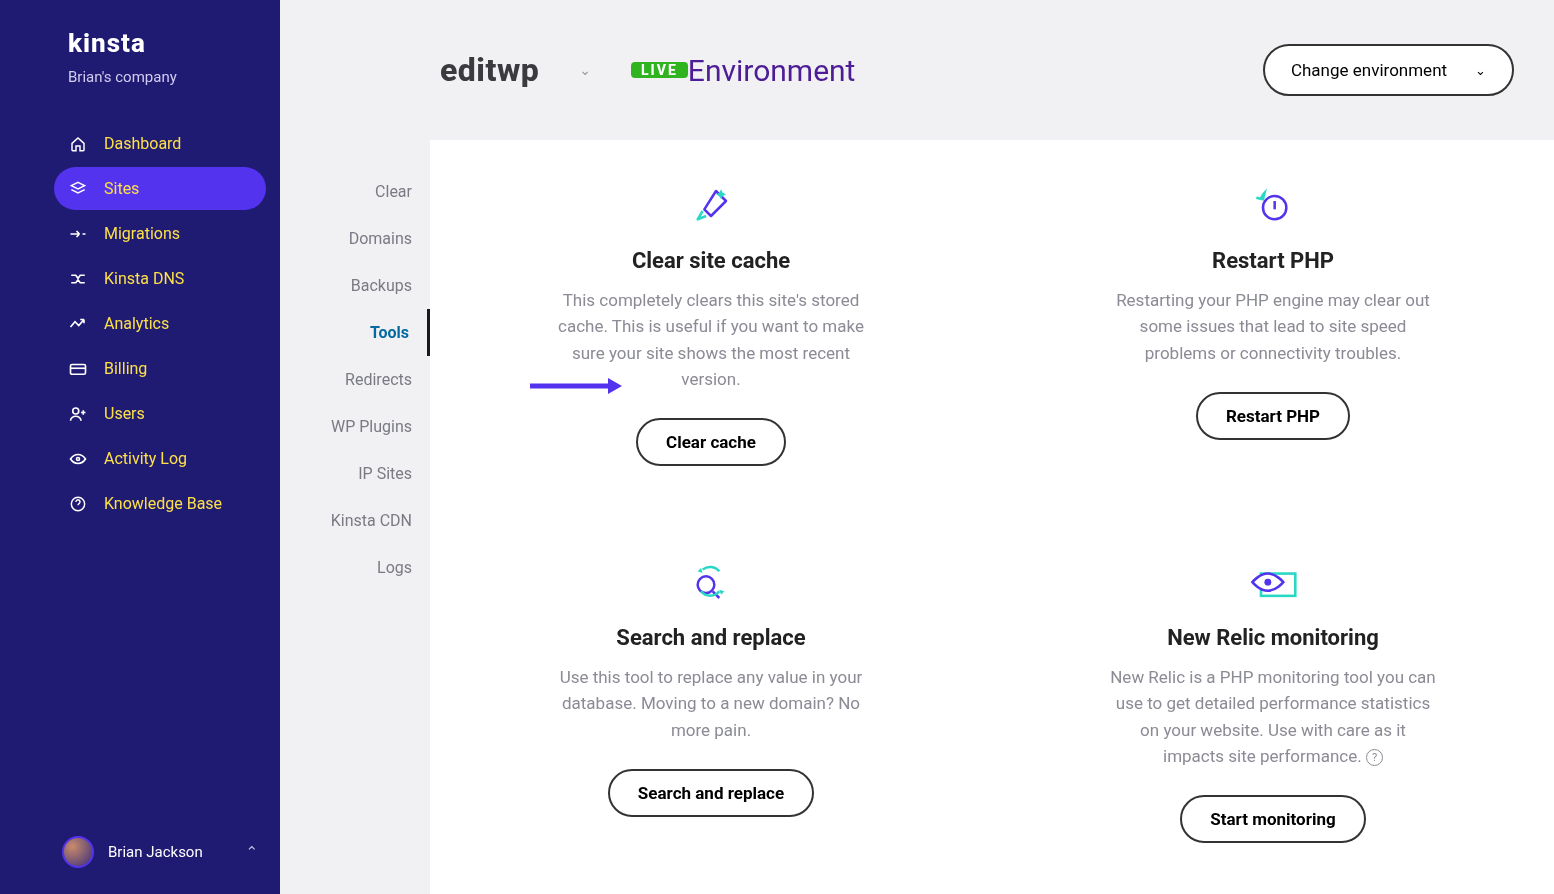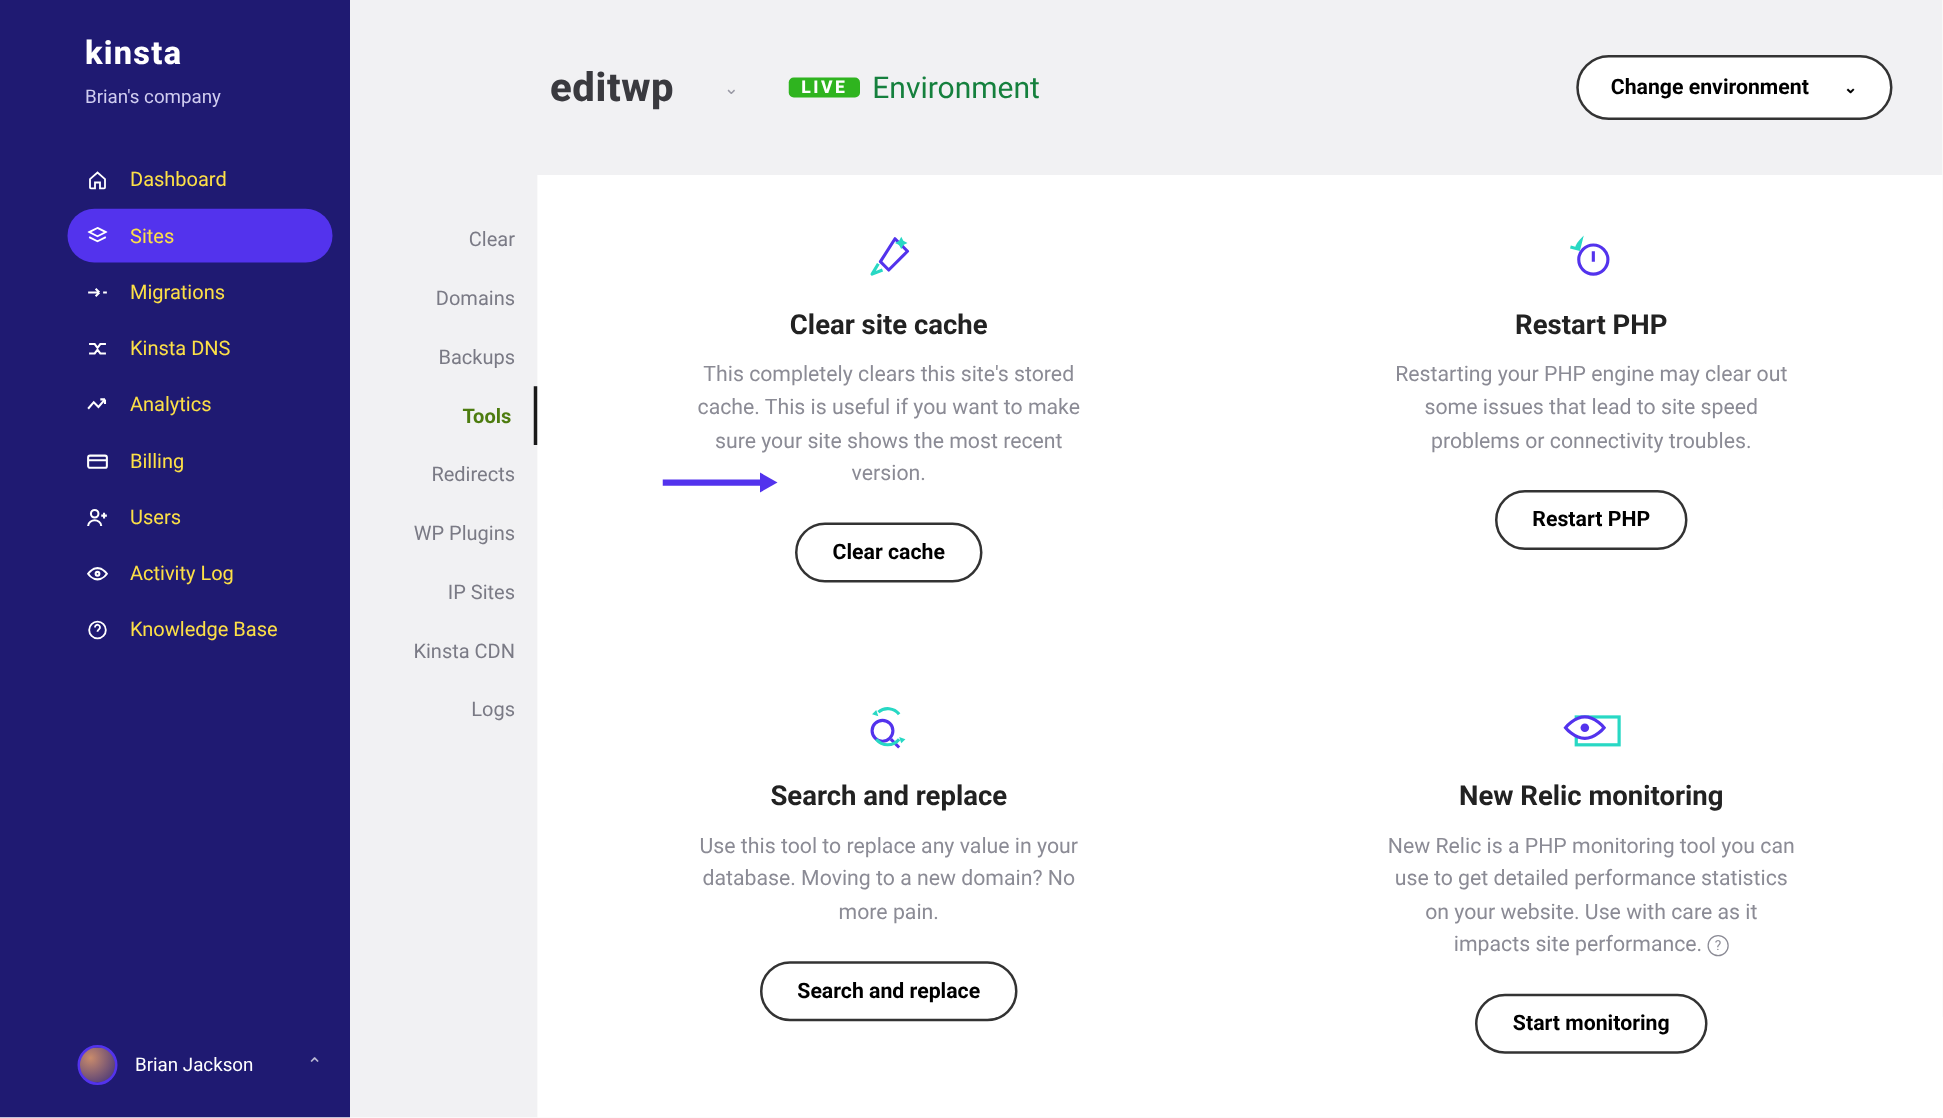--- a/index.html
+++ b/index.html
@@ -12,29 +12,29 @@
 .nav li { display: flex; align-items: center; padding: 12px 14px; font-size: 16px; color: #fde047; cursor: pointer; border-radius: 22px; margin-bottom: 2px; }
 .nav li.active { background: #5333ed; }
 .nav li .icon { width: 20px; margin-right: 16px; display: inline-flex; align-items: center; justify-content: center; }
 .userbar { display: flex; align-items: center; padding: 16px 22px 26px; font-size: 15px; }
 .avatar { width: 32px; height: 32px; border-radius: 50%; background: radial-gradient(circle at 30% 30%, #c98b6b, #3a2e7a); margin-right: 14px; border: 2px solid #5333ed; }
 .userbar .chev { margin-left: auto; opacity: .7; }
 
 .subnav { width: 150px; background: #f1f1f3; padding-top: 168px; text-align: right; }
 .subnav ul { list-style: none; }
 .subnav li { padding: 14px 18px 14px 0; font-size: 16px; color: #7a7a85; cursor: pointer; }
-.subnav li.active { color: #4d7c0f; font-weight: 700; border-right: 3px solid #1a1a1a; }
+.subnav li.active { color: #0369a1; font-weight: 700; border-right: 3px solid #1a1a1a; }
 
 .main { flex: 1; display: flex; flex-direction: column; }
 .topbar { height: 140px; background: #f1f1f3; display: flex; align-items: center; padding: 0 40px 0 0; margin-left: -150px; padding-left: 160px; }
 .sitename { font-size: 32px; font-weight: 800; color: #3a3a3f; letter-spacing: .5px; }
 .chev-down { margin-left: 40px; color: #9a9aa5; font-size: 14px; }
 .live-badge { background: #2fb41f; color: #fff; font-weight: 800; font-size: 14px; letter-spacing: 2px; padding: 0 10px; border-radius: 4px; margin-left: 40px; }
-.env-label { margin-left: 10px; font-size: 24px; color: #15803d; }
-.change-env { margin-left: auto; border: 2px solid #333; border-radius: 999px; padding: 14px 26px; font-size: 17px; font-weight: 700; background: #fff; display: flex; align-items: center; cursor: pointer; }
+.env-label { font-size: 30px; color: #4c1d95; }
+.change-env { margin-left: auto; border: 2px solid #333; border-radius: 999px; padding: 14px 26px; font-size: 17px; font-weight: 400; background: #fff; display: flex; align-items: center; cursor: pointer; }
 .change-env .chev { margin-left: 28px; font-size: 13px; }
 
 .content { flex: 1; background: #fff; display: grid; grid-template-columns: 1fr 1fr; grid-template-rows: 1fr 1fr; overflow: auto; }
 .card { padding: 44px 70px 36px; text-align: center; position: relative; }
 .card .icn { height: 44px; display: flex; align-items: center; justify-content: center; margin-bottom: 20px; }
 .card h2 { font-size: 22px; font-weight: 700; color: #222; margin-bottom: 14px; }
 .card p { font-size: 17px; line-height: 1.55; color: #8b8b95; max-width: 330px; margin: 0 auto 26px; }
 .card button { border: 2px solid #333; border-radius: 999px; padding: 12px 28px; font-size: 17px; font-weight: 700; background: #fff; cursor: pointer; }
 .arrow { position: absolute; left: 100px; top: 236px; }
 .info-circle { display:inline-block; width:17px; height:17px; border:1.5px solid #8b8b95; border-radius:50%; font-size:11px; line-height:15px; vertical-align:middle; }

